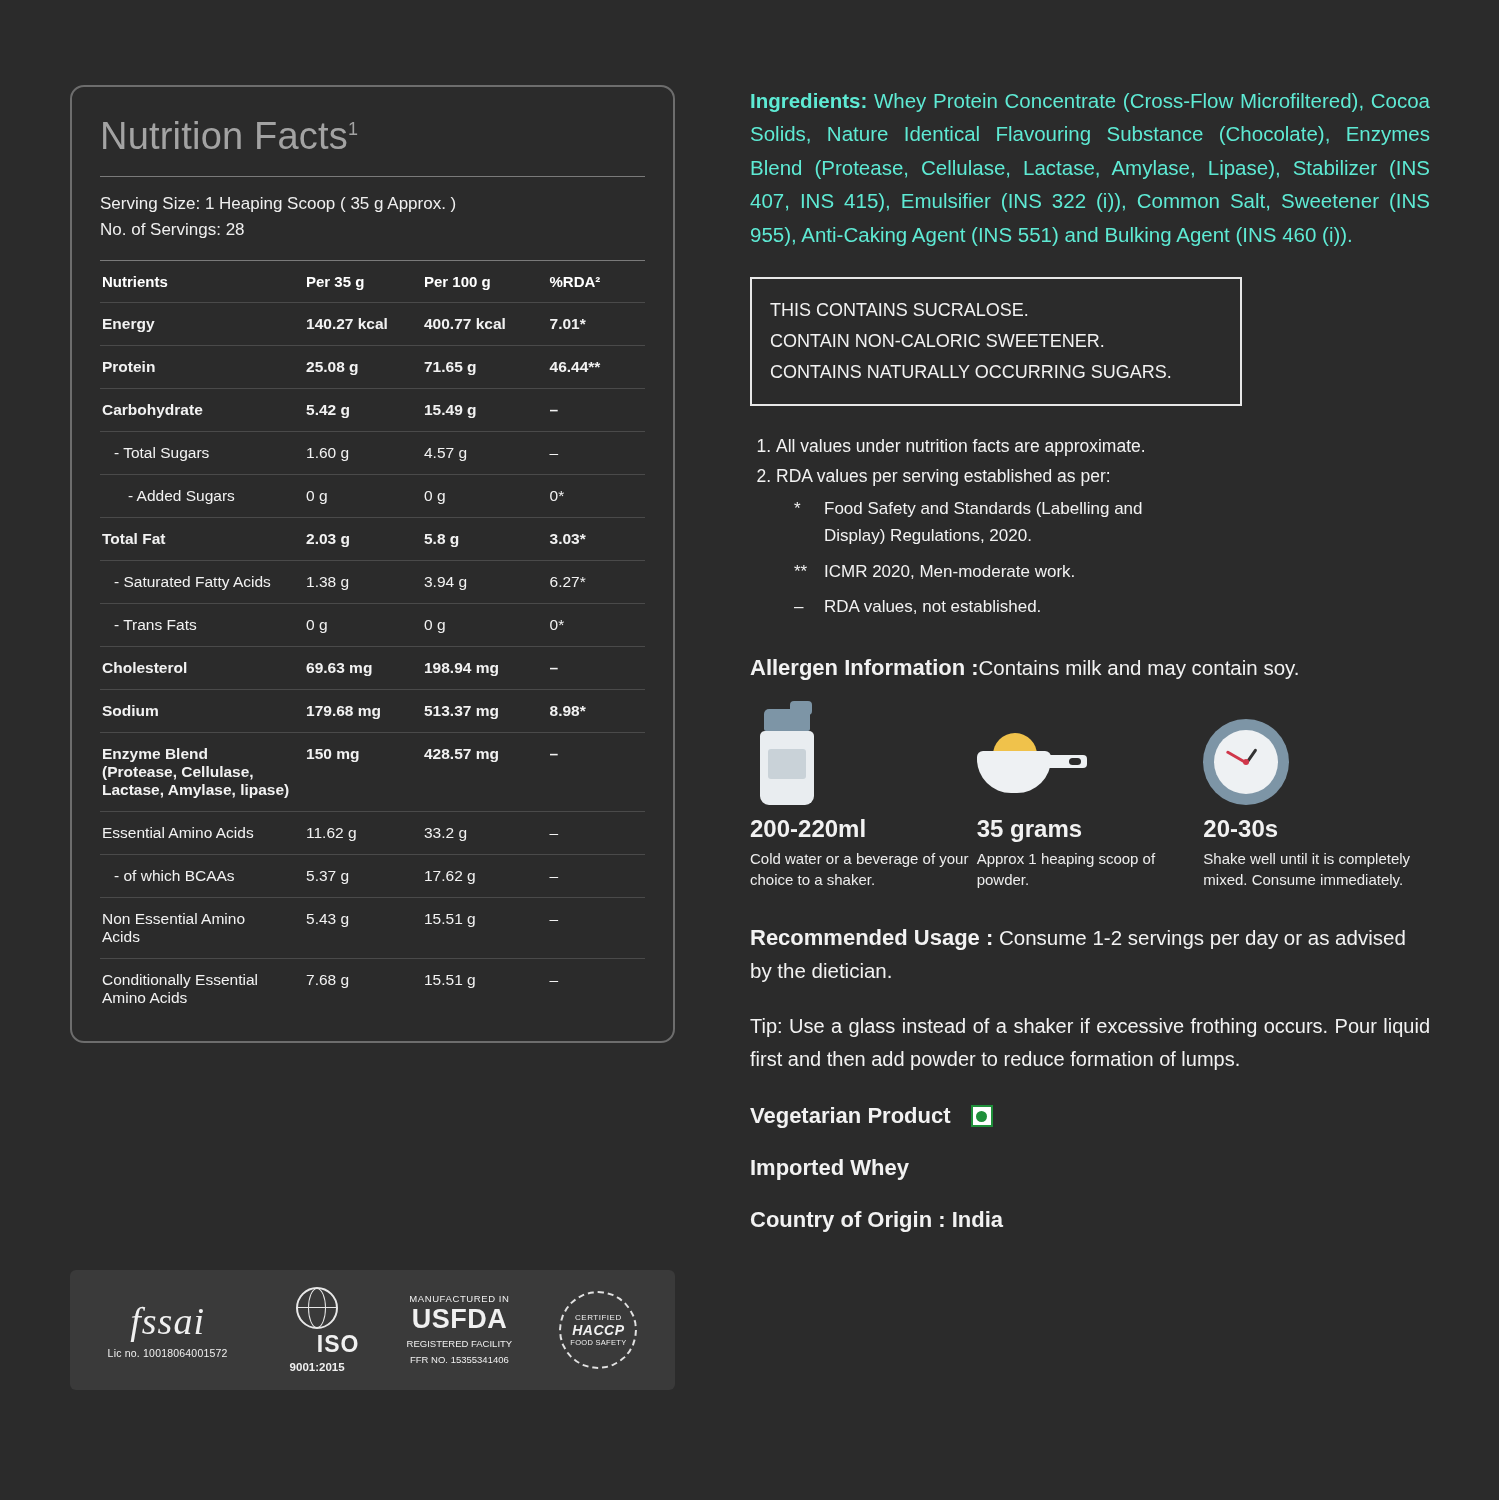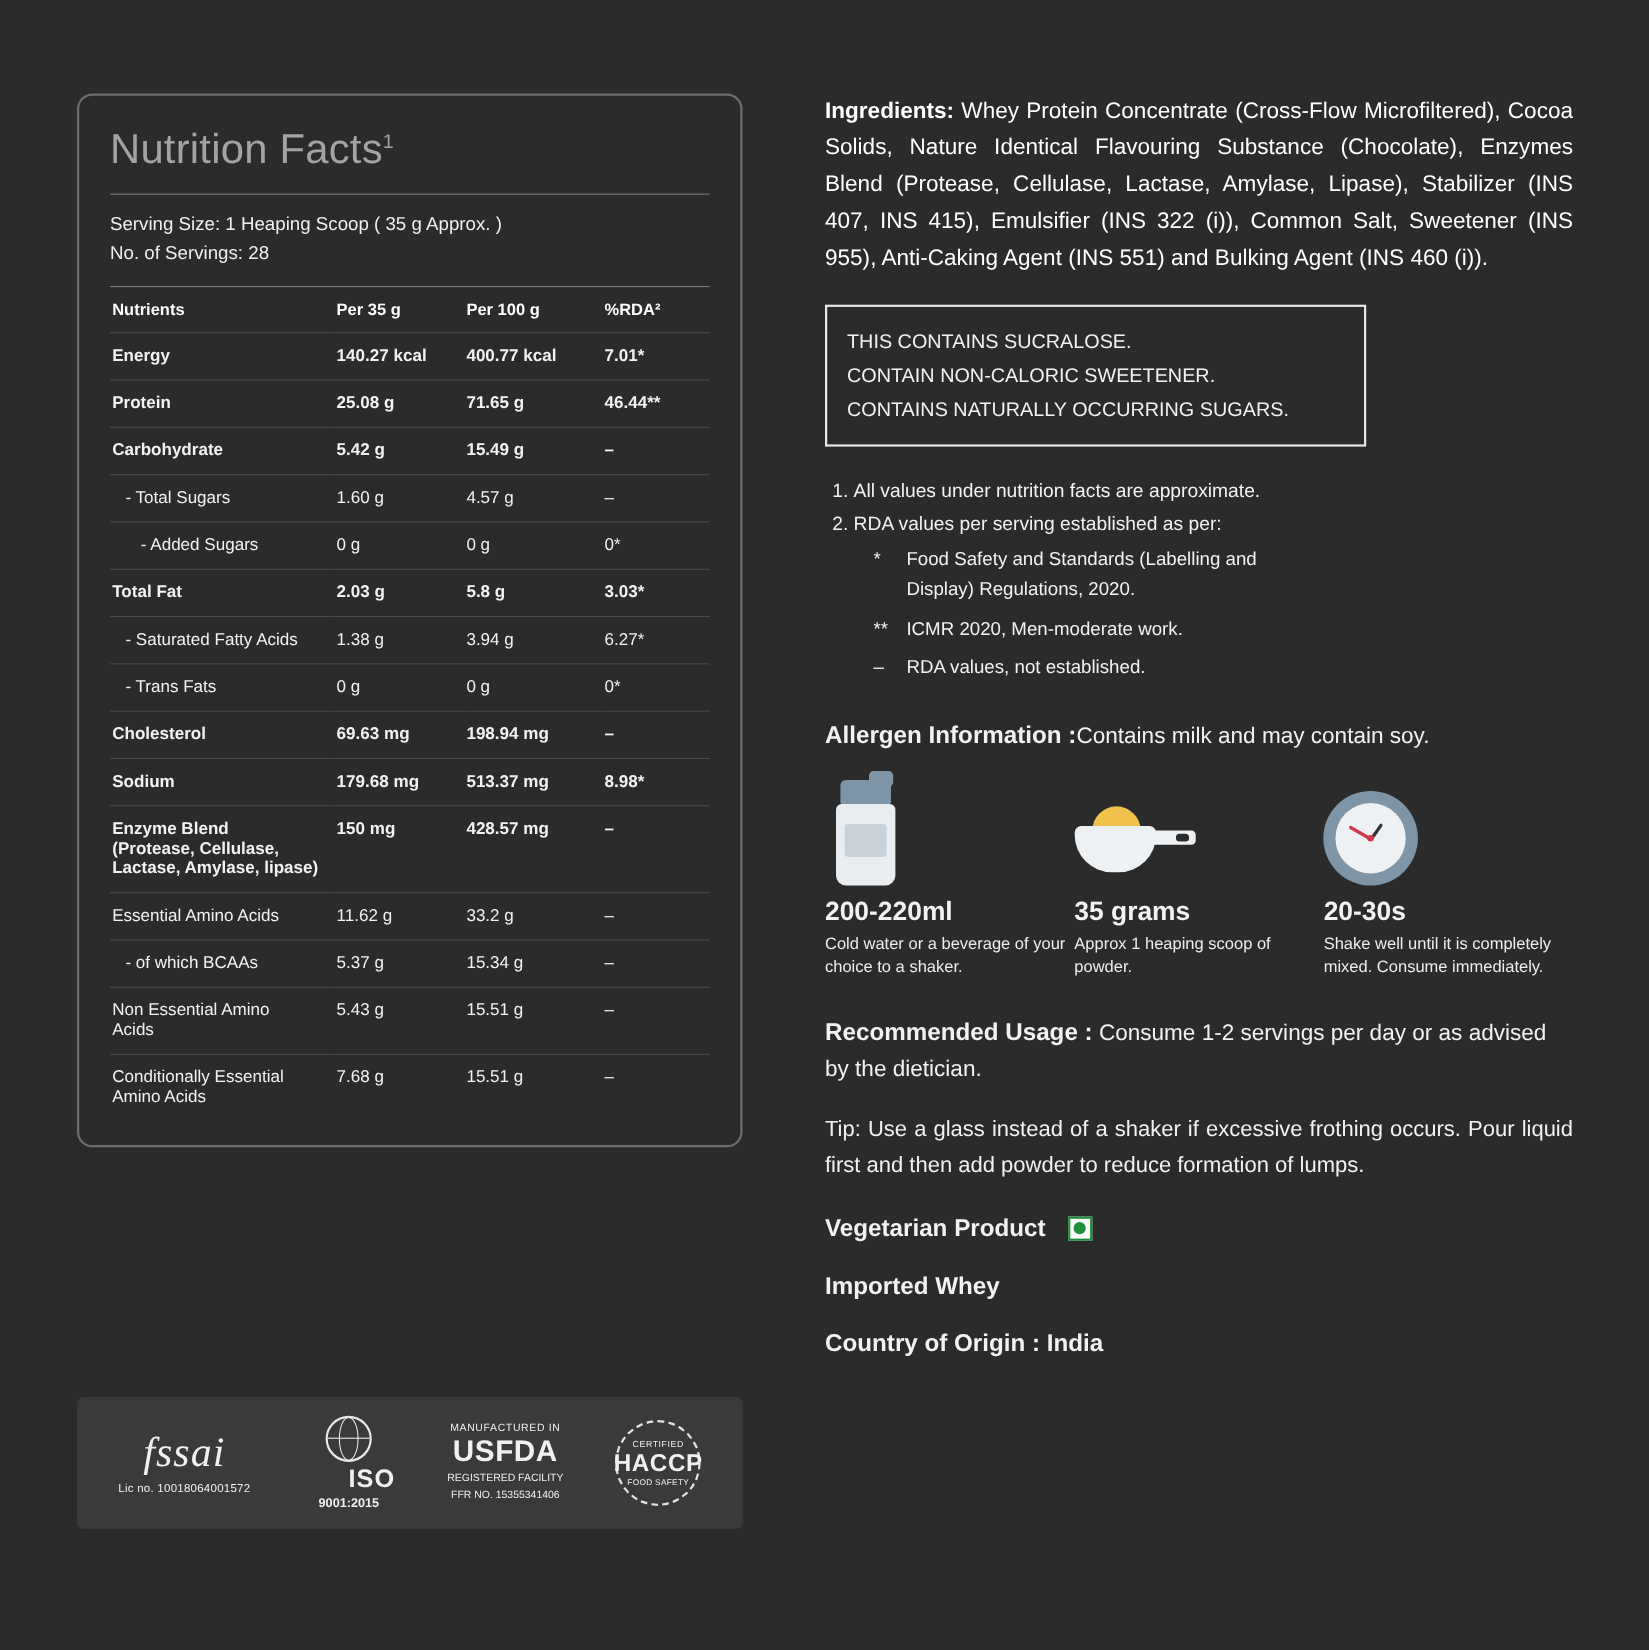--- a/index.html
+++ b/index.html
@@ -77,27 +77,27 @@
   .iso-num { font-size:11.5px; font-weight:bold; margin-top:3px;}
   .usfda-top { font-size:9.5px; letter-spacing:.6px; }
   .usfda-main { font-weight:bold; font-size:27px; letter-spacing:.5px; }
   .usfda-sub { font-size:9.5px; line-height:1.35; margin-top:3px;}
   .haccp-seal {
     width:78px;height:78px;border-radius:50%;
     border:2px dashed #e2e2e2; display:flex; flex-direction:column;
     align-items:center; justify-content:center; margin:0 auto;
   }
   .haccp-top { font-size:8px; letter-spacing:.5px; }
-  .haccp-main { font-weight:bold; font-size:22px; letter-spacing:.5px; }
+  .haccp-main { font-weight:bold; font-size:14px; letter-spacing:.5px;font-style:italic; }
   .haccp-bot { font-size:7.5px; letter-spacing:.3px; }
 
   
   .right-col { position:absolute; left:750px; top:84px; width:680px; }
   .ingredients {
-    font-size: 20.5px; line-height: 1.63; text-align: justify; color:#ffffff;
+    font-size: 20.5px; line-height: 1.63; text-align: justify; color:#5eead4;
   }
   .ingredients b { font-weight:bold; }
 
   .sucralose-box {
     margin-top: 26px;
     border: 2px solid #e8e8e8;
     padding: 16px 18px 16px 18px;
     font-size: 18px; line-height: 1.72;
     width: 492px;
   }
@@ -238,21 +238,21 @@
             </tr>
             <tr>
               <td class="c1">Essential Amino Acids</td>
               <td class="c2">11.62 g</td>
               <td class="c3">33.2 g</td>
               <td class="c4">–</td>
             </tr>
             <tr>
               <td class="c1 indent1">- of which BCAAs</td>
               <td class="c2">5.37 g</td>
-              <td class="c3">15.34 g</td>
+              <td class="c3">17.62 g</td>
               <td class="c4">–</td>
             </tr>
             <tr>
               <td class="c1">Non Essential Amino<br>Acids</td>
               <td class="c2">5.43 g</td>
               <td class="c3">15.51 g</td>
               <td class="c4">–</td>
             </tr>
             <tr class="noborder">
               <td class="c1">Conditionally Essential<br>Amino Acids</td>

